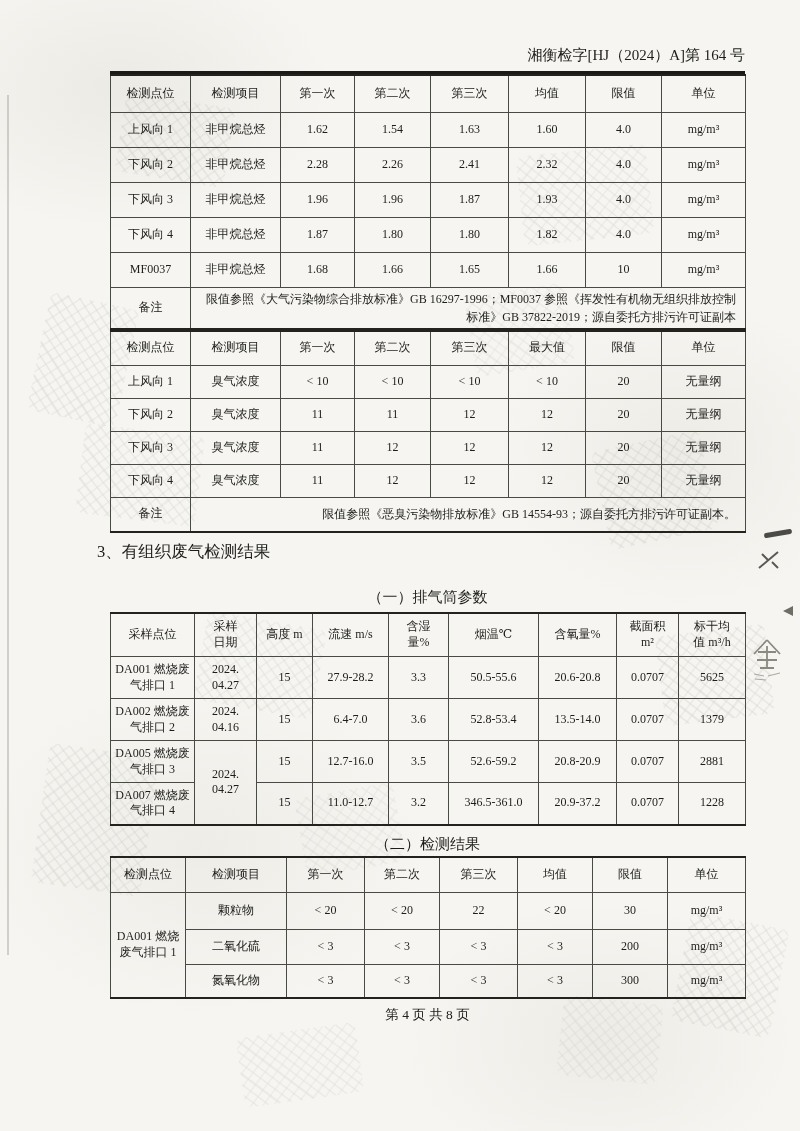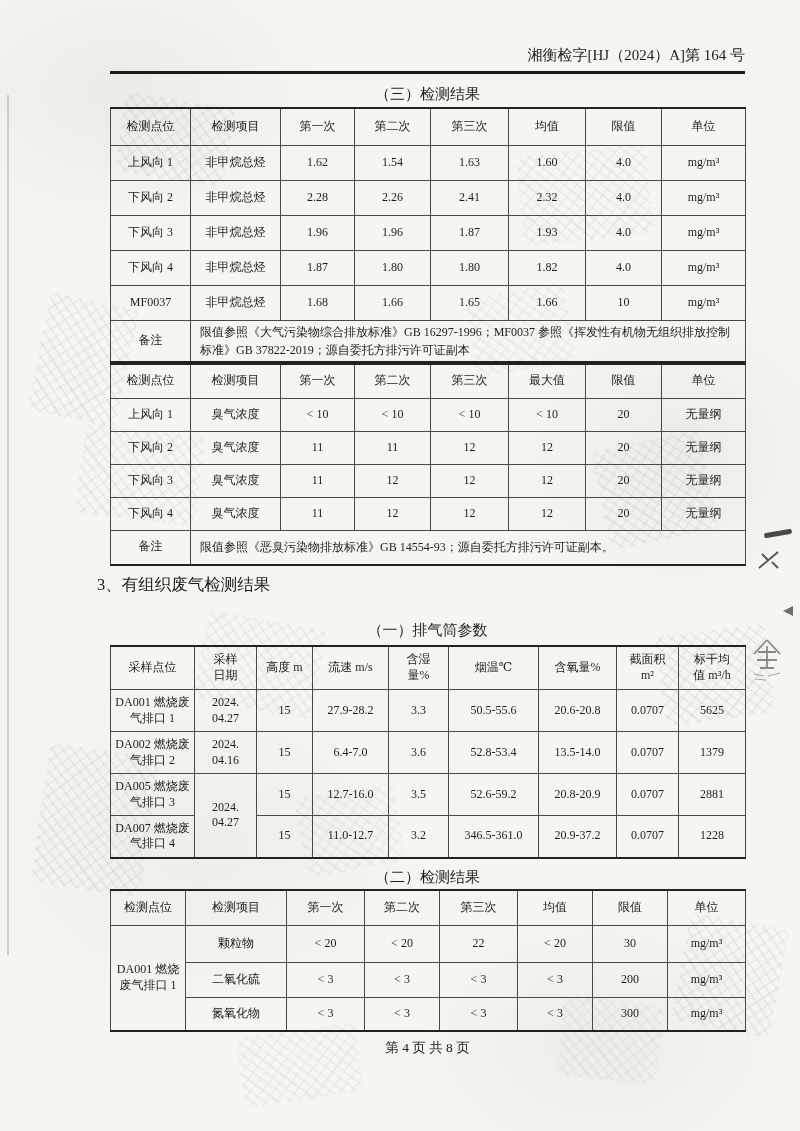--- a/index.html
+++ b/index.html
@@ -34,21 +34,21 @@
     border-top:2px solid #22221f;border-bottom:2px solid #22221f;
     border-left:1px solid #4a4a45;border-right:1px solid #4a4a45;
   }
   th,td{
     border:1px solid #4a4a45;
     text-align:center;vertical-align:middle;
     font-weight:normal;padding:0 2px;line-height:1.3;
     overflow:hidden;
   }
   .pl{white-space:pre-line;}
-  .note-cell{text-align:left;padding:2px 9px;line-height:1.5;}
+  .note-cell{text-align:right;padding:2px 9px;line-height:1.5;}
   
   .tbl3 thead tr{height:37px}.tbl3 tbody tr{height:35px}.tbl3 tr.note-row{height:41px}
   .tbl4 thead tr{height:35px}.tbl4 tbody tr{height:33px}.tbl4 tr.note-row{height:34px}
   .tbl1 thead tr{height:44px}.tbl1 tbody tr{height:42px}
   .tbl2 thead tr{height:36px}
   .tbl2 tr.r0{height:37px}.tbl2 tr.r1{height:35px}.tbl2 tr.r2{height:33px}
   .footer{ text-align:center;font-size:13.5px;margin-top:7px;color:#21211e;}
   
   .wm{
     position:absolute;z-index:1;border-radius:8px;
@@ -91,21 +91,20 @@
     <path d="M17 2 L4 16 M17 2 L30 16 M8 14 L26 14 M17 8 L17 30 M7 22 L27 22 M10 30 L24 30" stroke="#8a8a80" stroke-width="1.8" fill="none"></path>
     <path d="M4 36 L14 38 M18 38 L30 35 M5 41 L16 42" stroke="#a8a89e" stroke-width="1" fill="none"></path>
   </svg>
 </div>
 
 <div class="content">
 
   <div class="doc-ref">湘衡检字[HJ（2024）A]第 164 号</div>
   <div class="rule"></div>
 
-  <div class="t-title">（三）检测结果</div>
   <table class="tbl3">
     <colgroup>
         <col style="width:80px">
         <col style="width:90px">
         <col style="width:74px">
         <col style="width:76px">
         <col style="width:78px">
         <col style="width:77px">
         <col style="width:76px">
         <col style="width:84px">

